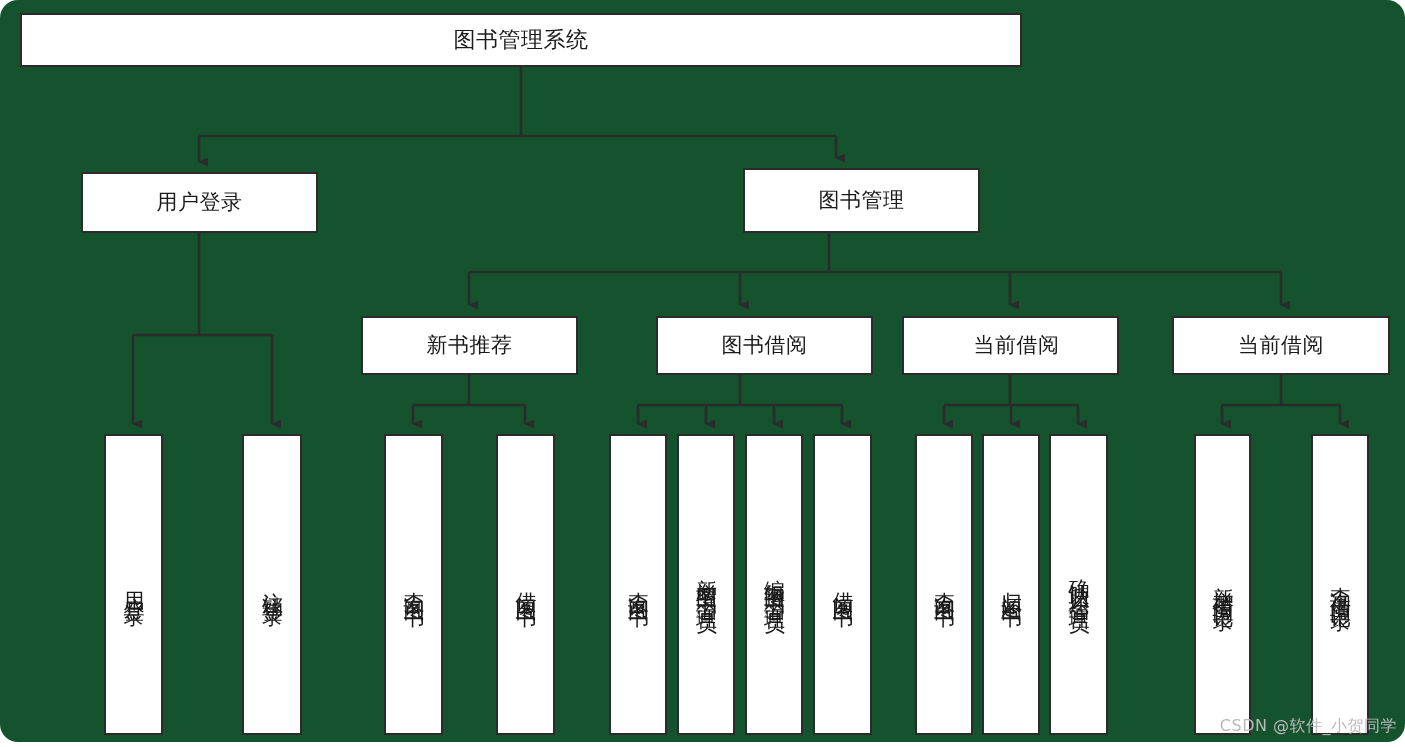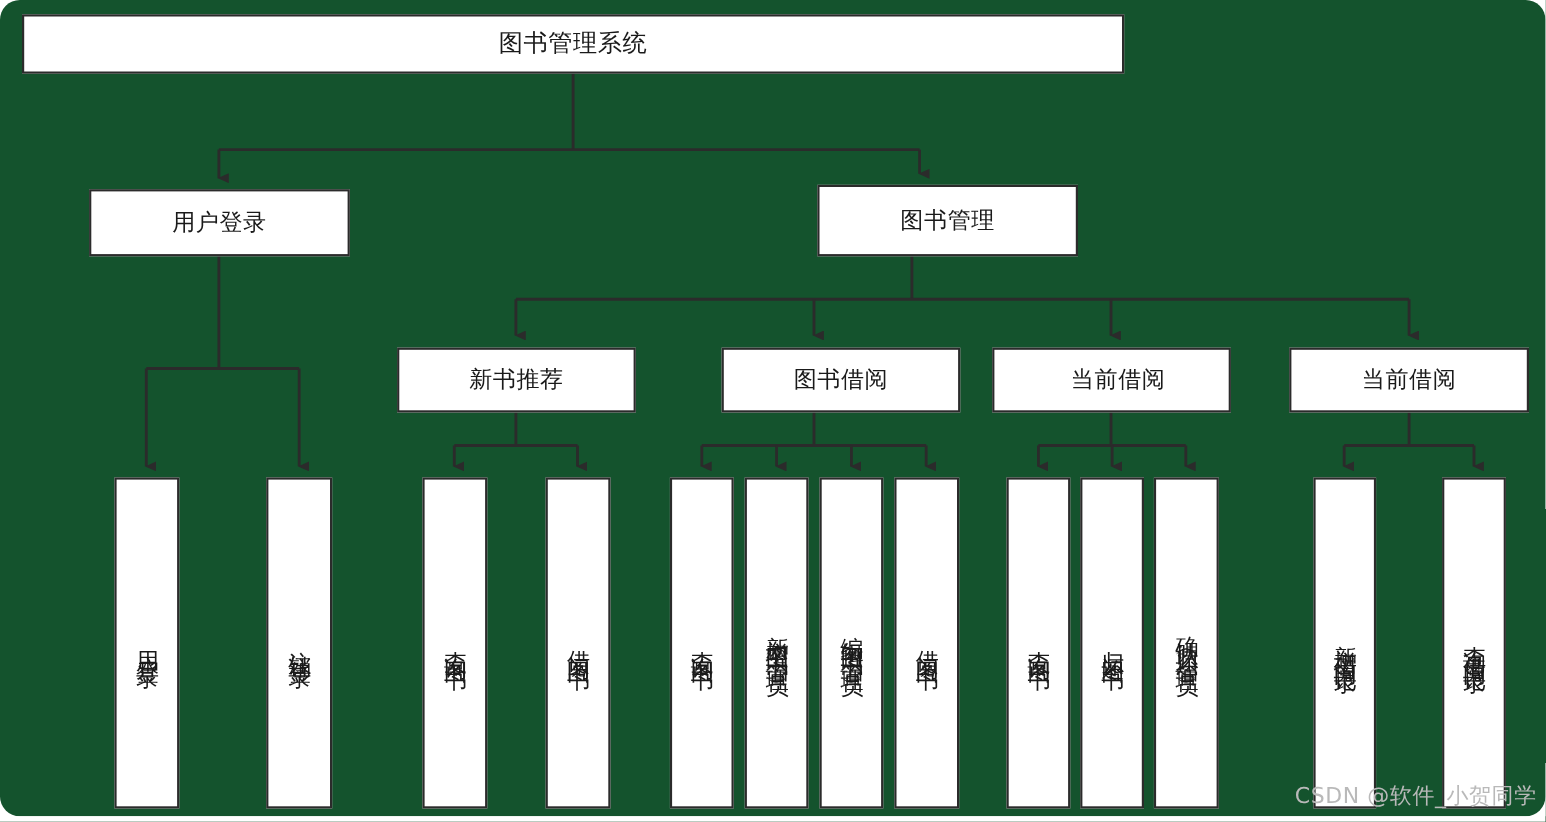--- a/index.html
+++ b/index.html
@@ -63,21 +63,21 @@
     text-orientation: upright;
     font-size: 21px;
     line-height: 1.1;
     letter-spacing: 5px;
     max-height: 100%;
   }
   #watermark {
     position: absolute;
     right: 8px;
     bottom: 5px;
-    font-size: 20px;
+    font-size: 16px;
     color: #b9b9b9;
     letter-spacing: 0.5px;
     z-index: 5;
     white-space: nowrap;
     font-family: "DejaVu Sans", "Liberation Sans", sans-serif;
   }
 </style>
 </head>
 <body>
 

